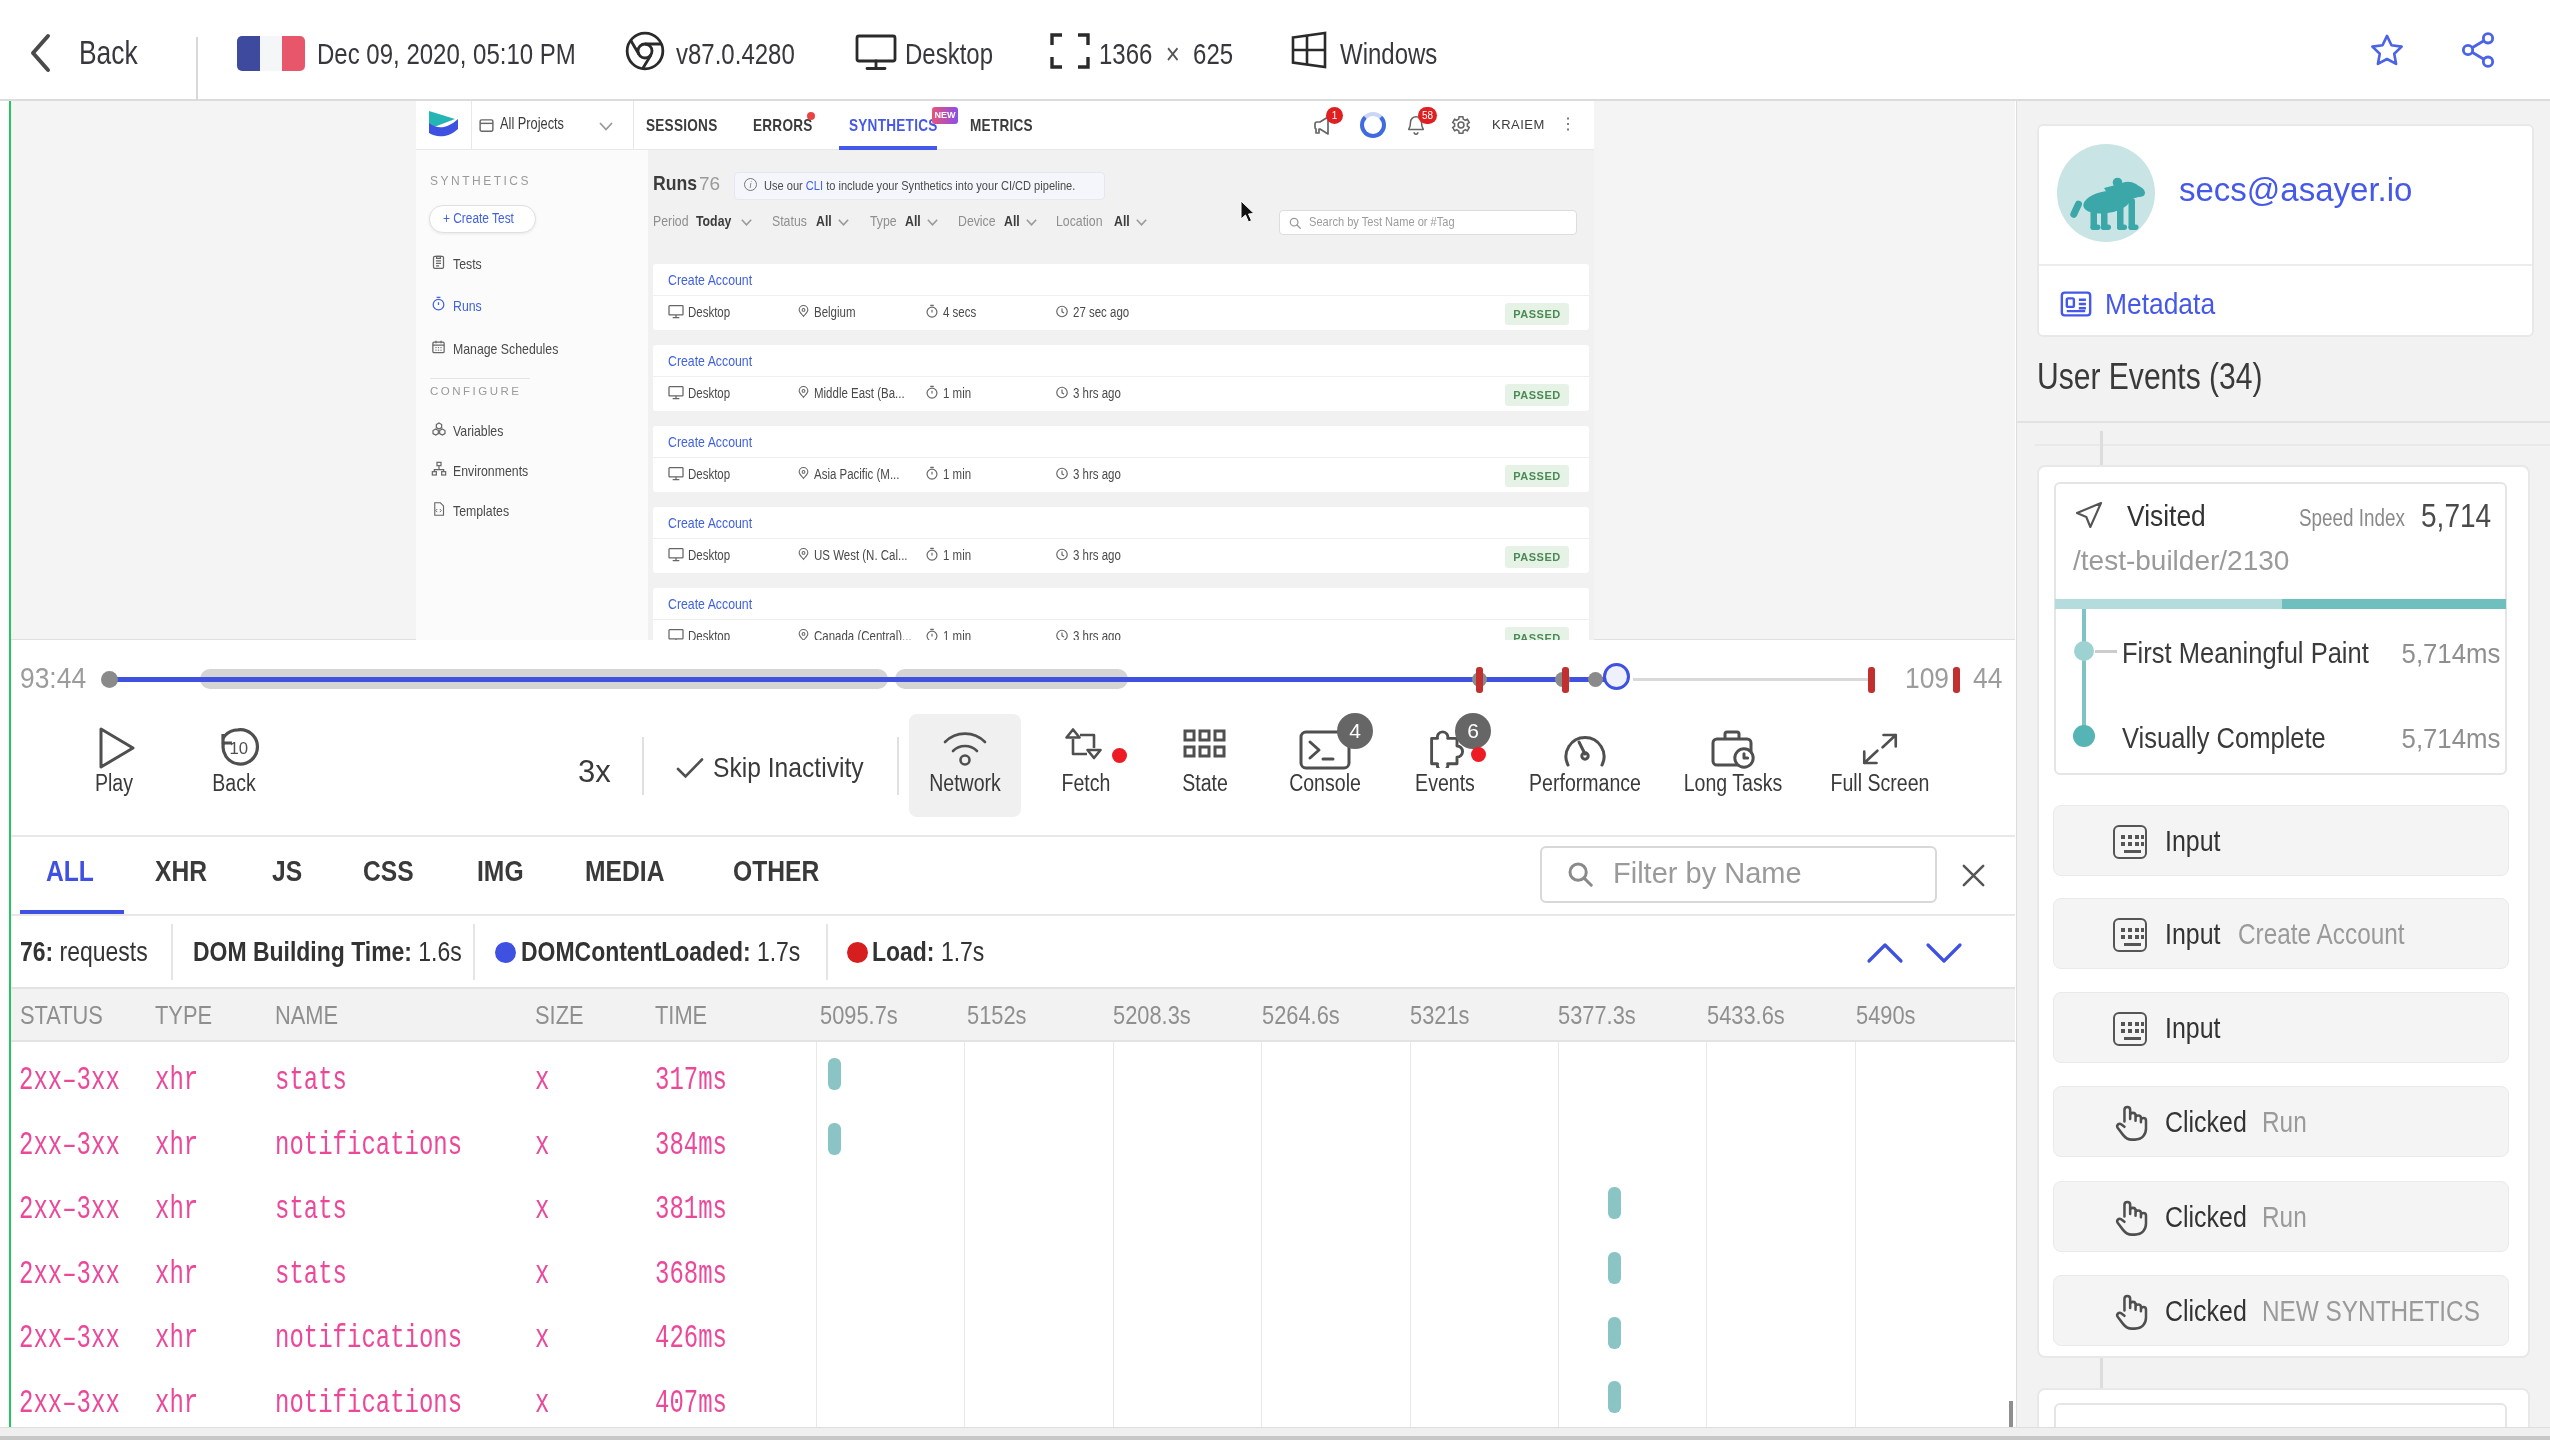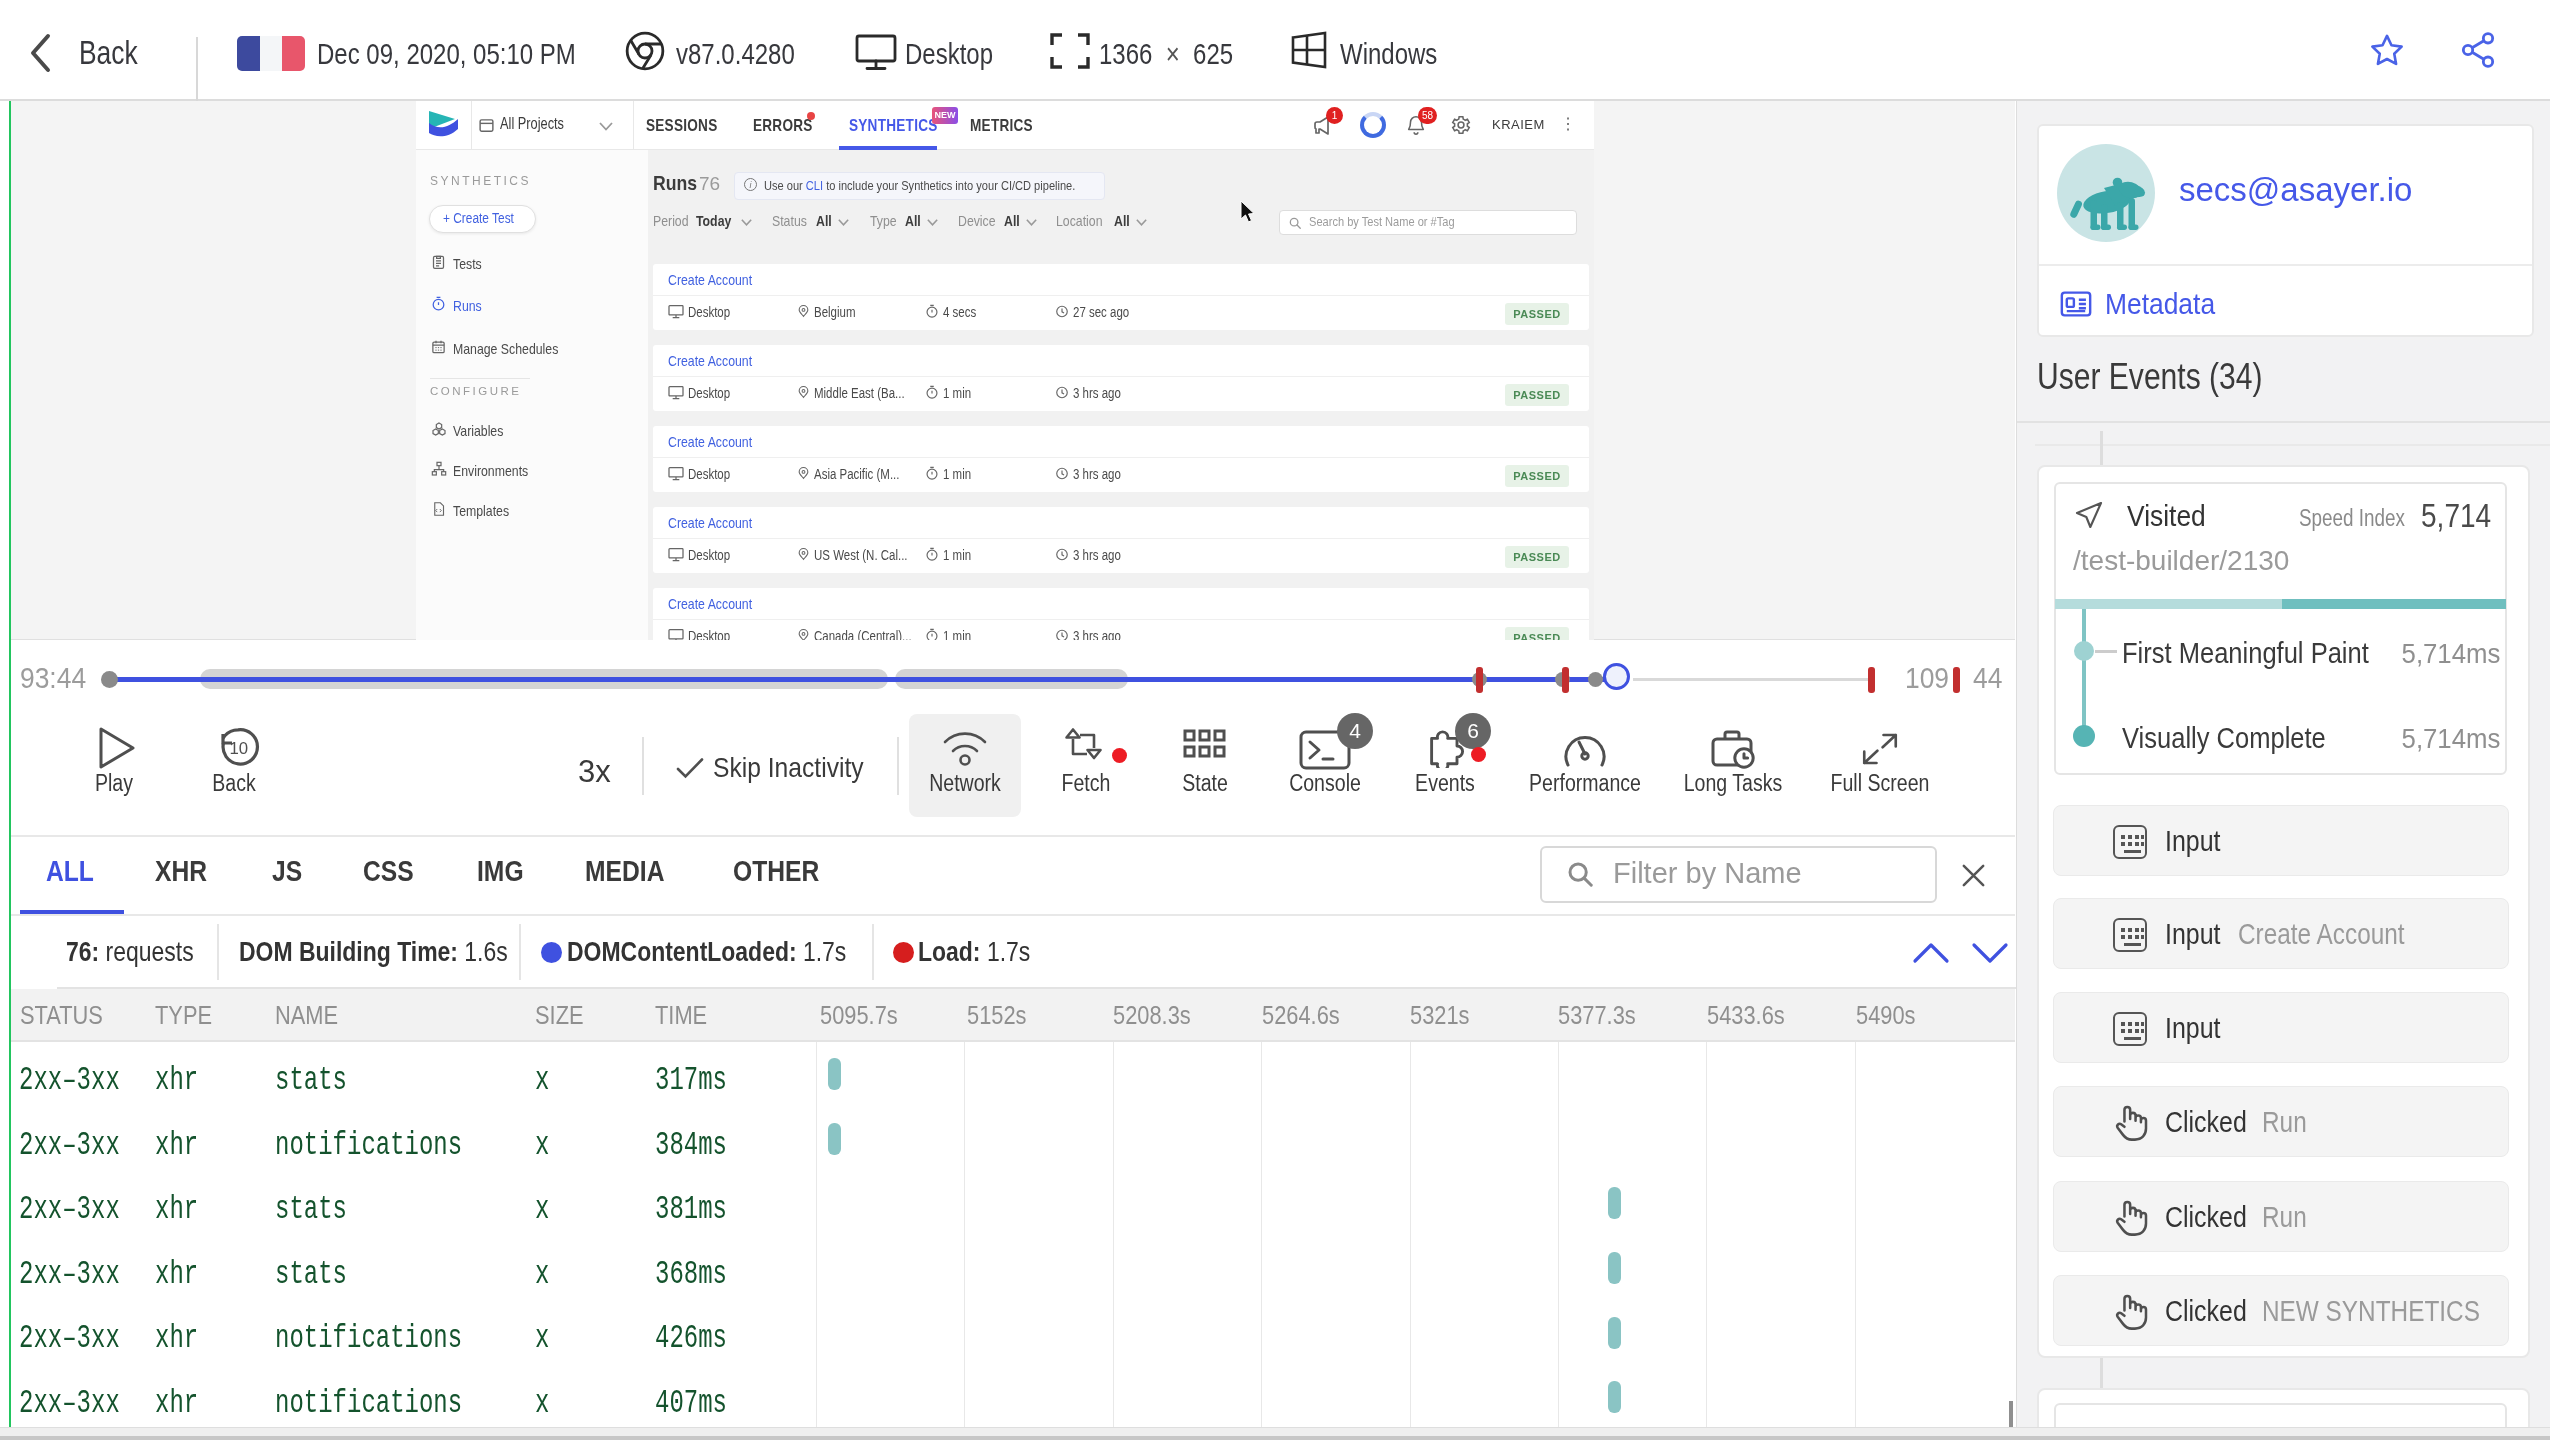--- a/index.html
+++ b/index.html
@@ -28,21 +28,21 @@
 .e-it { position:absolute; top:40px; font-size:14px; color:#4a4a4a; transform:scaleX(0.82); transform-origin:0 50%; white-space:nowrap; }
 .e-pass { position:absolute; left:852px; top:39px; width:64px; height:22px; background:#e7f2e7; border-radius:3px; color:#4a8a55; font-size:11px; font-weight:bold; text-align:center; line-height:22px; letter-spacing:0.5px; }
 .e-fl { position:absolute; top:62px; font-size:15px; color:#8f8f8f; transform:scaleX(0.82); transform-origin:0 50%; white-space:nowrap; }
 .e-fv { position:absolute; top:62px; font-size:15px; color:#3c3c3c; font-weight:bold; transform:scaleX(0.82); transform-origin:0 50%; white-space:nowrap; }
 .e-ic { stroke:#666; fill:none; }
 .ctl-lbl { font-size:23px; color:#3a3a3a; text-align:center; width:150px; transform:scaleX(0.85); }
 .badge { width:36px; height:36px; border-radius:50%; background:#666; color:#fff; font-size:21px; text-align:center; line-height:36px; }
 .tab { position:absolute; top:18px; font-size:29px; font-weight:bold; color:#3a3a3a; transform:scaleX(0.85); transform-origin:0 50%; }
 .th { position:absolute; top:11px; font-size:26px; color:#8f8f8f; transform:scaleX(0.84); transform-origin:0 50%; }
 .gl { position:absolute; top:53px; width:1px; height:398px; background:#e8e8e8; }
-.row { position:absolute; left:0; width:2004px; height:64.6px; font-family:"Liberation Mono", monospace; font-size:33px; color:#14532d; }
+.row { position:absolute; left:0; width:2004px; height:64.6px; font-family:"Liberation Mono", monospace; font-size:33px; color:#ec4899; }
 .row span { position:absolute; top:20px; transform:scaleX(0.727); transform-origin:0 50%; }
 .row .c1 { left:8px; } .row .c2 { left:144px; } .row .c3 { left:264px; } .row .c4 { left:524px; } .row .c5 { left:644px; }
 .row .bar { top:16.3px; width:13px; height:32px; background:#8ac4c4; border-radius:6px; transform:none; }
 .sum { position:absolute; top:20px; font-size:28px; color:#333; transform:scaleX(0.82); transform-origin:0 50%; white-space:nowrap; }
 .evrow { position:absolute; left:36px; width:456px; height:71px; background:#f4f4f4; border:1px solid #eaeaea; border-radius:8px; }
 .evrow .lab { position:absolute; left:111px; top:19px; font-size:29px; color:#333; transform:scaleX(0.86); transform-origin:0 50%; white-space:nowrap; }
 .evrow .sub { position:absolute; top:19px; font-size:29px; color:#9a9a9a; transform:scaleX(0.84); transform-origin:0 50%; white-space:nowrap; }
 .evrow .kb { position:absolute; left:59px; top:19px; width:34px; height:34px;
   background:
     linear-gradient(#555,#555) 6px 8px/4px 4px no-repeat,
@@ -488,21 +488,21 @@
       <svg class="abs" style="left:1554px;top:22px" width="30" height="30" viewBox="0 0 24 24" fill="none" stroke="#8a8a8a" stroke-width="2.4" stroke-linecap="round">
           <circle cx="10.5" cy="10.5" r="6.5"></circle>
           <path d="M15.5 15.5 L21 21"></path>
         </svg>
       <div class="abs" style="left:1602px;top:20px;font-size:29px;color:#9a9a9a;">Filter by Name</div>
       <svg class="abs" style="left:1947px;top:23px" width="31" height="31" viewBox="0 0 32 32" fill="none" stroke="#555" stroke-width="2.6" stroke-linecap="round">
           <path d="M6 6 L26 26 M26 6 L6 26"></path>
         </svg>
     </div>
 
-    <div id="summaryrow" class="abs" style="left:0;top:815px;width:2004px;height:73px;background:#fff;border-bottom:2px solid #e3e3e3;margin-left:46px;">
+    <div id="summaryrow" class="abs" style="left:0;top:815px;width:2004px;height:73px;background:#fff;border-bottom:2px solid #e3e3e3;">
       <div class="sum" style="left:9px;"><b>76:</b> requests</div>
       <div class="abs" style="left:160px;top:8px;width:2px;height:56px;background:#e5e5e5;"></div>
       <div class="sum" style="left:182px;"><b>DOM Building Time:</b> 1.6s</div>
       <div class="abs" style="left:462px;top:8px;width:2px;height:56px;background:#e5e5e5;"></div>
       <div class="abs" style="left:484px;top:26px;width:21px;height:21px;border-radius:50%;background:#3f51e0;"></div>
       <div class="sum" style="left:510px;"><b>DOMContentLoaded:</b> 1.7s</div>
       <div class="abs" style="left:815px;top:8px;width:2px;height:56px;background:#e5e5e5;"></div>
       <div class="abs" style="left:836px;top:26px;width:21px;height:21px;border-radius:50%;background:#d61e1e;"></div>
       <div class="sum" style="left:861px;"><b>Load:</b> 1.7s</div>
       <svg class="abs" style="left:1854px;top:24px" width="40" height="26" viewBox="0 0 40 26" fill="none" stroke="#3f51e0" stroke-width="3.2" stroke-linecap="round" stroke-linejoin="round">

